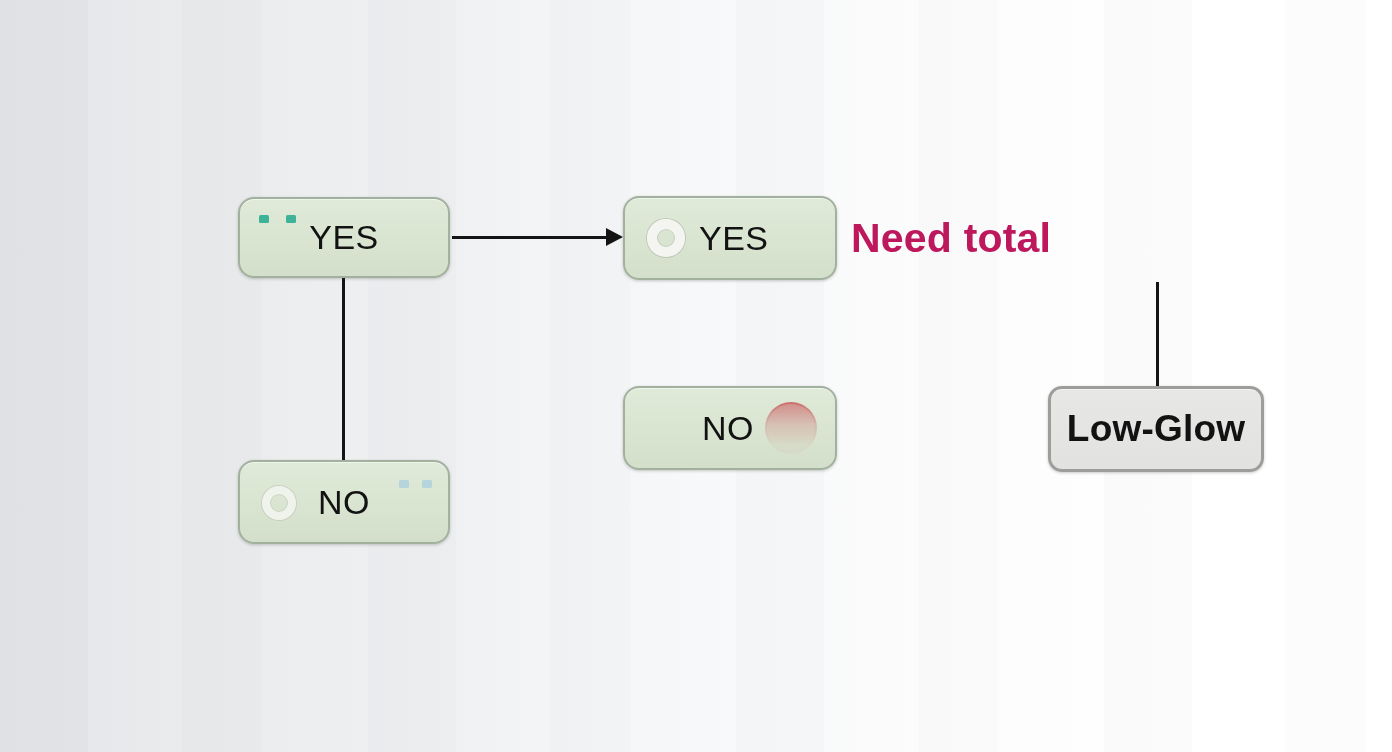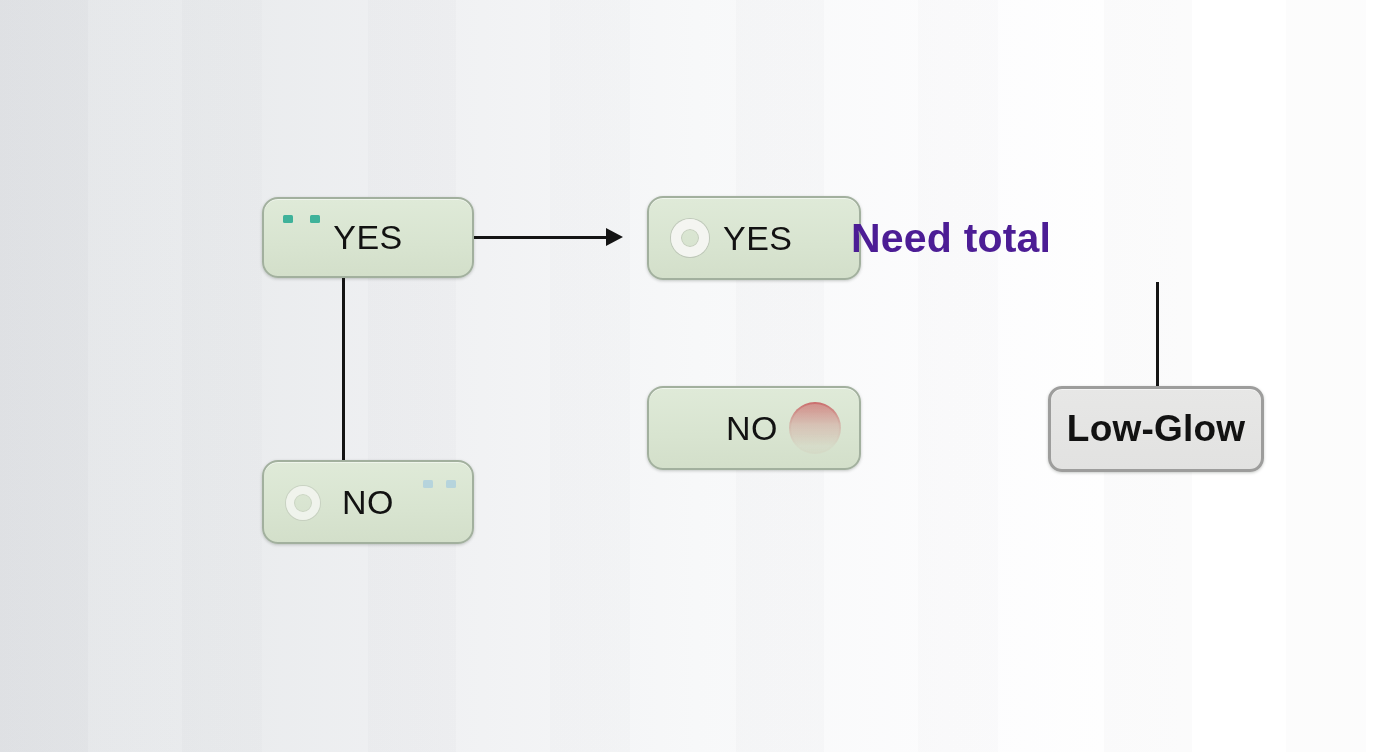--- a/index.html
+++ b/index.html
@@ -19,21 +19,20 @@
   }
   .node{
     position:absolute;display:flex;align-items:center;justify-content:center;
     border-radius:16px;box-sizing:border-box;
     box-shadow:0 1px 3px rgba(40,50,40,0.25), inset 0 1px 0 rgba(255,255,255,0.5);
     font-size:34px;color:#121212;letter-spacing:0.5px;
   }
   .node.green{
     background:linear-gradient(180deg,#dfead8 0%,#d8e4d0 60%,#d3dfca 100%);
     border:2px solid var(--node-green-border,#a2b09e);
-    margin-left:24px;
   }
   .node.gray{
     background:linear-gradient(180deg,#e7e7e6 0%,#e2e2e1 100%);
     border:3px solid var(--node-gray-border,#9d9d9c);
     border-radius:14px;
     font-weight:bold;font-size:38px;letter-spacing:0.2px;
   }
   .node-label{white-space:nowrap;}
   
   #node-yes-top-left {left:238px;top:197px;width:212px;height:81px;}
@@ -72,21 +71,21 @@
   #conn-arrow-head{
     position:absolute;left:606px;top:228px;width:0;height:0;background:none;
     border-top:9px solid transparent;border-bottom:9px solid transparent;
     border-left:17px solid #141414;
   }
   #conn-v1{left:342px;top:278px;width:3px;height:182px;}
   #conn-v2{left:1156px;top:282px;width:3px;height:104px;}
   
   #question-text{
     position:absolute;left:851px;top:215px;height:44px;
-    font-weight:bold;font-size:41px;color:#4c1d95;letter-spacing:0.2px;white-space:nowrap;
+    font-weight:bold;font-size:41px;color:#be185d;letter-spacing:0.2px;white-space:nowrap;
   }
 </style>
 </head>
 <body>
 
 <div id="stage">
   <div class="stripes"></div>
 
   <div class="connector" id="conn-arrow-line"></div>
   <div id="conn-arrow-head"></div>

